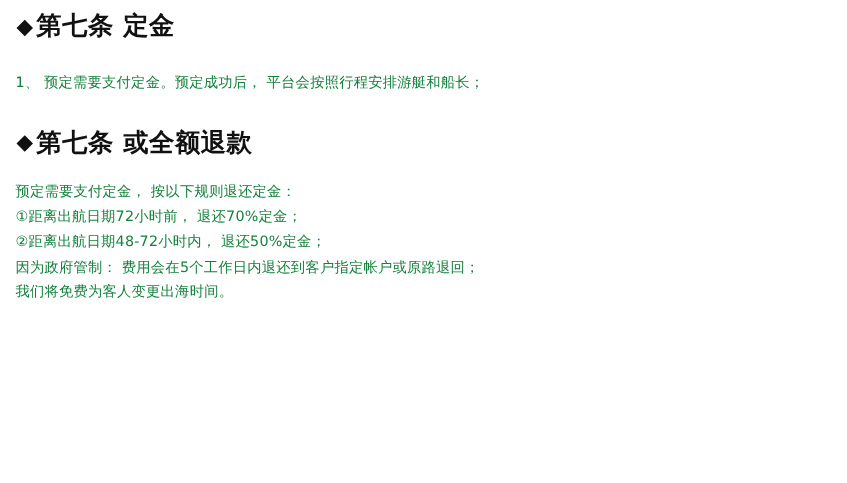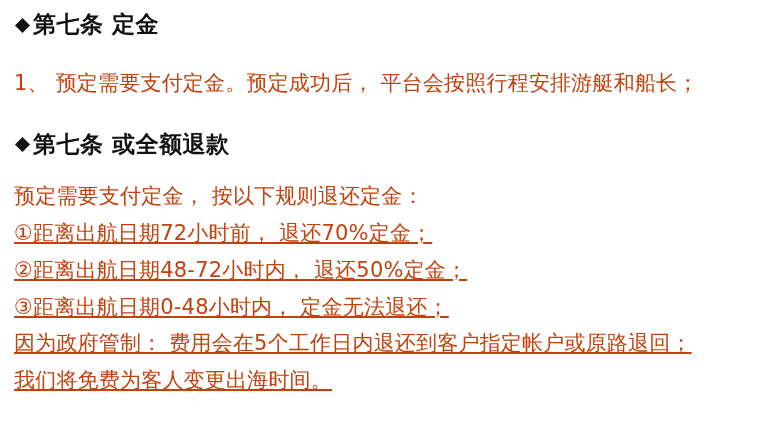--- a/index.html
+++ b/index.html
@@ -40,36 +40,35 @@
     position: relative;
     top: 1px;
   }
   .diamond-icon svg {
     display: block;
   }
   .heading-text {
     white-space: pre;
   }
   .body-block {
-    font-size: 21px;
+    font-size: 13px;
     line-height: 1.75;
-    color: #c2410c;
+    color: #15803d;
     letter-spacing: 0.2px;
   }
   .para {
     margin: 0;
     white-space: pre-wrap;
   }
   .gap-1 { height: 26px; }
   .gap-2 { height: 28px; }
   .gap-3 { height: 20px; }
   .list-line {
     margin: 0;
     white-space: pre-wrap;
-    text-decoration: underline;
   }
 </style>
 </head>
 <body>
 
 <div class="page">
 
   <div class="section">
     <h2 class="section-heading">
       <span class="diamond-icon">
@@ -98,19 +97,18 @@
       </span>
       <span class="heading-text">第七条 或全额退款</span>
     </h2>
 
     <div class="gap-3"></div>
 
     <div class="body-block">
       <p class="para">预定需要支付定金， 按以下规则退还定金：</p>
       <p class="list-line">①距离出航日期72小时前， 退还70%定金；</p>
       <p class="list-line">②距离出航日期48-72小时内， 退还50%定金；</p>
-      <p class="list-line">③距离出航日期0-48小时内， 定金无法退还；</p>
       <p class="list-line">因为政府管制： 费用会在5个工作日内退还到客户指定帐户或原路退回；</p>
       <p class="list-line">我们将免费为客人变更出海时间。</p>
     </div>
   </div>
 
 </div>
 
 </body></html>

